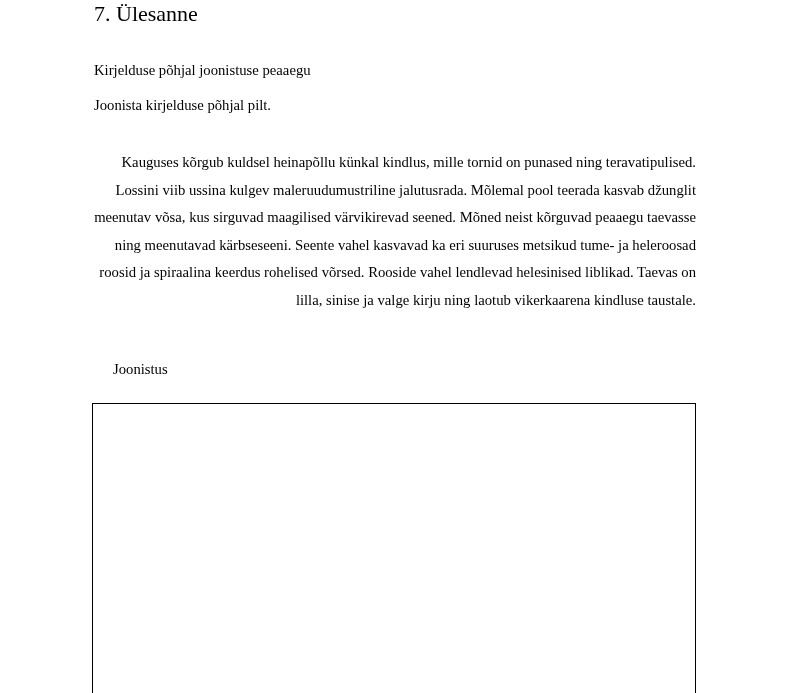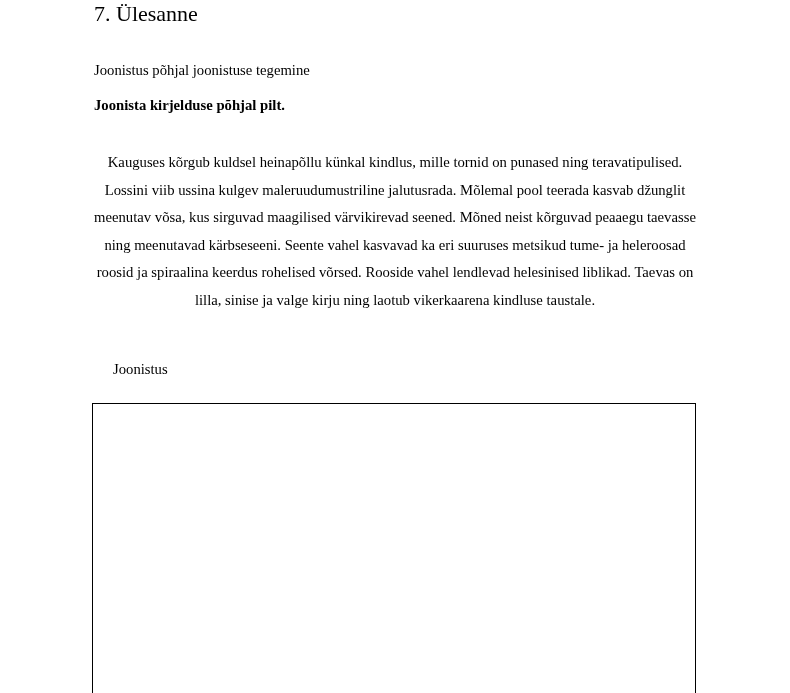--- a/index.html
+++ b/index.html
@@ -37,32 +37,32 @@
     top: 61px;
     font-size: 14.7px;
     line-height: 18px;
     white-space: nowrap;
   }
   .task-instruction {
     position: absolute;
     left: 94px;
     top: 96px;
     font-size: 14.7px;
-    font-weight: bold;
+    font-weight: normal;
     line-height: 18px;
     white-space: nowrap;
   }
   .task-description {
     position: absolute;
     left: 94px;
     top: 149px;
     width: 602px;
     font-size: 14.7px;
     line-height: 27.5px;
-    text-align: center;
+    text-align: right;
   }
   .drawing-label {
     position: absolute;
     left: 94px;
     top: 360px;
     font-size: 14.7px;
     line-height: 18px;
     white-space: nowrap;
     margin-left: 19px;
   }
@@ -76,21 +76,21 @@
     background: var(--background);
   }
 </style>
 </head>
 <body>
 
 <div class="page">
 
   <h1 class="exercise-heading">7. Ülesanne</h1>
 
-  <p class="task-subtitle">Joonistus põhjal joonistuse tegemine</p>
+  <p class="task-subtitle">Kirjelduse põhjal joonistuse peaaegu</p>
 
   <p class="task-instruction">Joonista kirjelduse põhjal pilt.</p>
 
   <p class="task-description">Kauguses kõrgub kuldsel heinapõllu künkal kindlus, mille tornid on punased ning teravatipulised. Lossini viib ussina kulgev maleruudumustriline jalutusrada. Mõlemal pool teerada kasvab džunglit meenutav võsa, kus sirguvad maagilised värvikirevad seened. Mõned neist kõrguvad peaaegu taevasse ning meenutavad kärbseseeni. Seente vahel kasvavad ka eri suuruses metsikud tume- ja heleroosad roosid ja spiraalina keerdus rohelised võrsed. Rooside vahel lendlevad helesinised liblikad. Taevas on lilla, sinise ja valge kirju ning laotub vikerkaarena kindluse taustale.</p>
 
   <p class="drawing-label">Joonistus</p>
 
   <div class="drawing-box"></div>
 
 </div>

